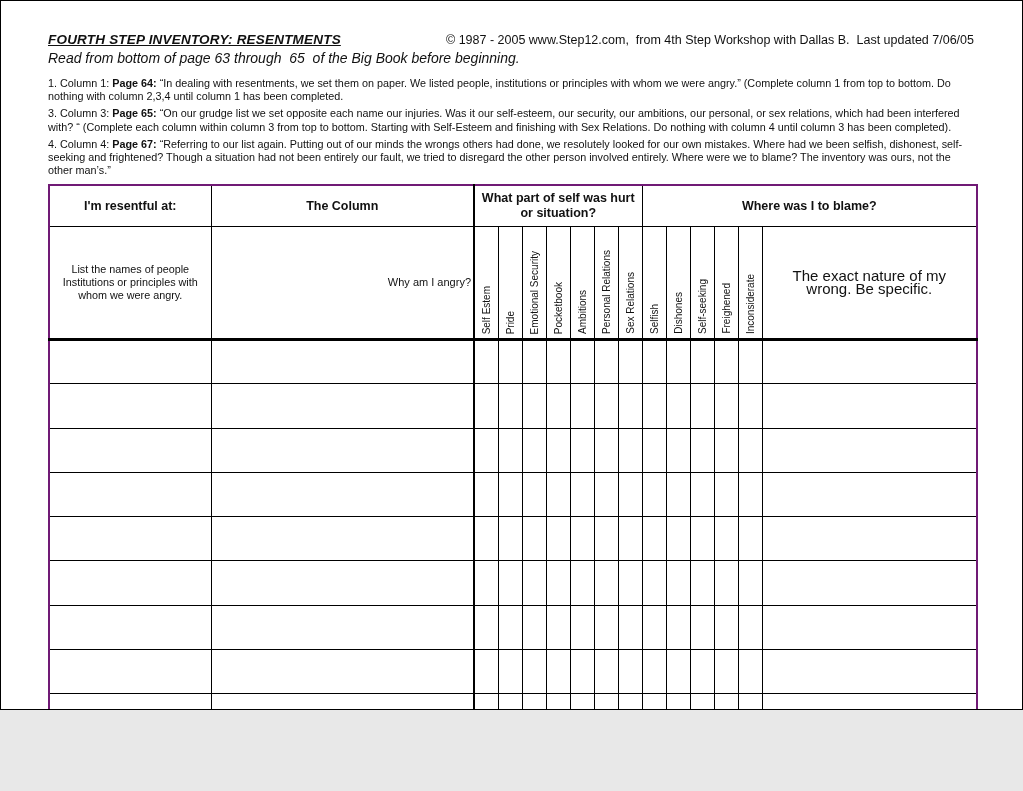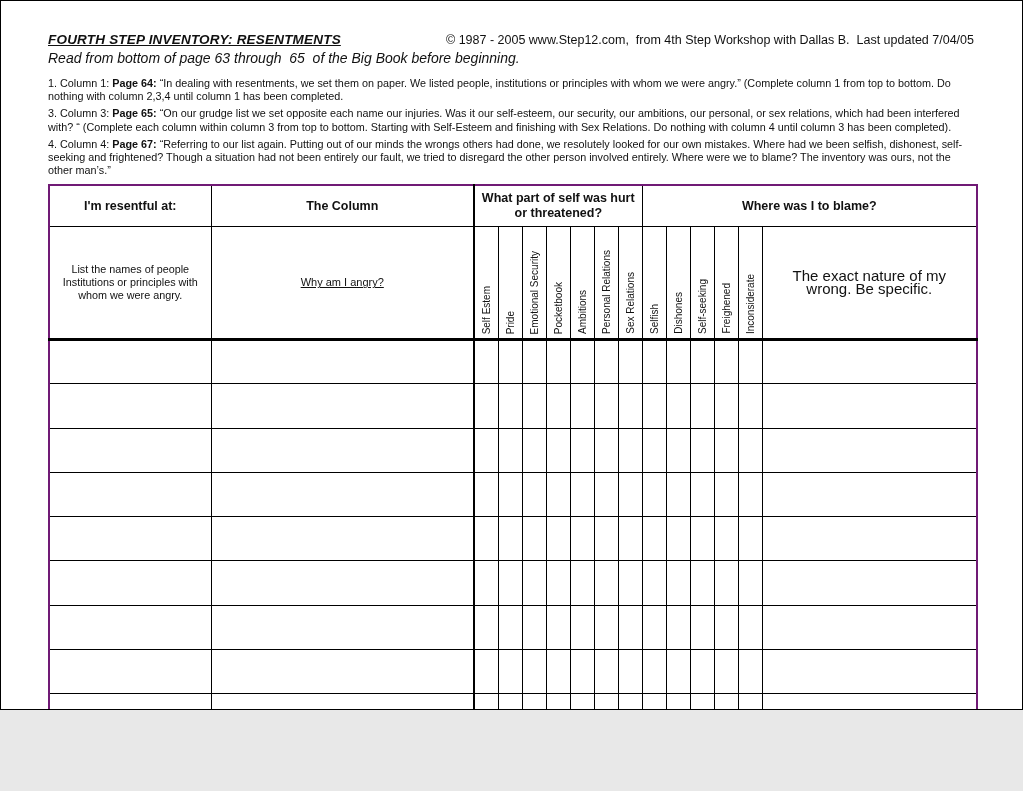--- a/index.html
+++ b/index.html
@@ -27,38 +27,38 @@
   col.c-cause { width:263px; }
   col.c-n     { width:24px; }
   col.c-wide  { width:215px; }
 
   tr.h1 th {
     height:41px; font-size:12.5px; font-weight:bold; text-align:center;
     vertical-align:middle; white-space:pre-line; line-height:15px;
   }
   tr.h2 th { height:113px; font-weight:normal; border-bottom:3px solid #000; }
   th.sub-names { font-size:10.8px; white-space:pre-line; text-align:center; vertical-align:middle; line-height:13px; }
-  th.sub-cause { font-size:11px; text-align:center; vertical-align:middle;text-decoration:underline; }
+  th.sub-cause { font-size:11px; text-align:right; vertical-align:middle; }
   th.sub-wrong { font-size:15px; white-space:pre-line; vertical-align:middle; line-height:13.5px; }
   th.vert { vertical-align:bottom; text-align:center; padding:0 0 5px 0; }
   .vtext {
     display:inline-block; writing-mode:vertical-rl; transform:rotate(180deg);
     font-size:10px; font-weight:normal; line-height:1.1; white-space:nowrap;
   }
   .thick-left { border-left:2.5px solid #000 !important; }
   tbody.rows tr { height:44.3px; }
 </style>
 </head>
 <body>
 
 <div class="page">
 
   <div class="header-row">
     <div class="title">FOURTH STEP INVENTORY: RESENTMENTS</div>
-    <div class="copyright"><span>© 1987 - 2005 </span><b>www.Step12.com,  from 4th Step Workshop with Dallas B.</b><span>  Last updated 7/04/05</span></div>
+    <div class="copyright"><span>© 1987 - 2005 </span><b>www.Step12.com,  from 4th Step Workshop with Dallas B.</b><span>  Last updated 7/06/05</span></div>
   </div>
 
   <div class="subtitle">Read from bottom of page 63 through  65  of the Big Book before beginning.</div>
 
   <div class="instructions">
     <div class="instr"><span>1.  Column 1: </span><span class="page-ref">Page 64:</span><span> “In dealing with resentments, we set them on paper.  We listed people, institutions or principles with whom we were angry.”  (Complete column 1 from top to bottom.  Do nothing with column 2,3,4 until column 1 has been completed.</span></div>
     <div class="instr"><span>3.  Column 3: </span><span class="page-ref">Page 65:</span><span> “On our grudge list we set opposite each name our  injuries.  Was it our self-esteem, our security, our ambitions, our personal, or sex relations, which had been  interfered with? “ (Complete each column within column 3 from top to bottom. Starting with Self-Esteem and finishing with Sex Relations. Do nothing with column 4 until column 3 has been completed).</span></div>
     <div class="instr"><span>4.  Column 4: </span><span class="page-ref">Page 67:</span><span> “Referring to our list again.  Putting out of our minds the wrongs others had done, we resolutely looked for our own mistakes.  Where had we been selfish, dishonest, self-seeking and frightened?  Though a situation had not been entirely our fault, we tried to disregard the other person involved entirely.  Where were we to blame? The inventory was ours, not the other man’s.”</span></div>
   </div>
 
@@ -78,21 +78,21 @@
         <col class="c-n">
         <col class="c-n">
         <col class="c-n">
       <col class="c-wide">
     </colgroup>
     <thead>
       <tr class="h1">
         <th>I'm resentful at:</th>
         <th>The Column</th>
         <th colspan="7" class="thick-left">What part of self was hurt
-or threatened?</th>
+or situation?</th>
         <th colspan="6">Where was I to blame?</th>
       </tr>
       <tr class="h2">
         <th class="sub-names">List the names of people
 Institutions or principles with
 whom we were angry.</th>
         <th class="sub-cause">Why am I angry?</th>
         <th class="vert thick-left"><span class="vtext">Self Estem</span></th>
         <th class="vert"><span class="vtext">Pride</span></th>
         <th class="vert"><span class="vtext">Emotional Security</span></th>

